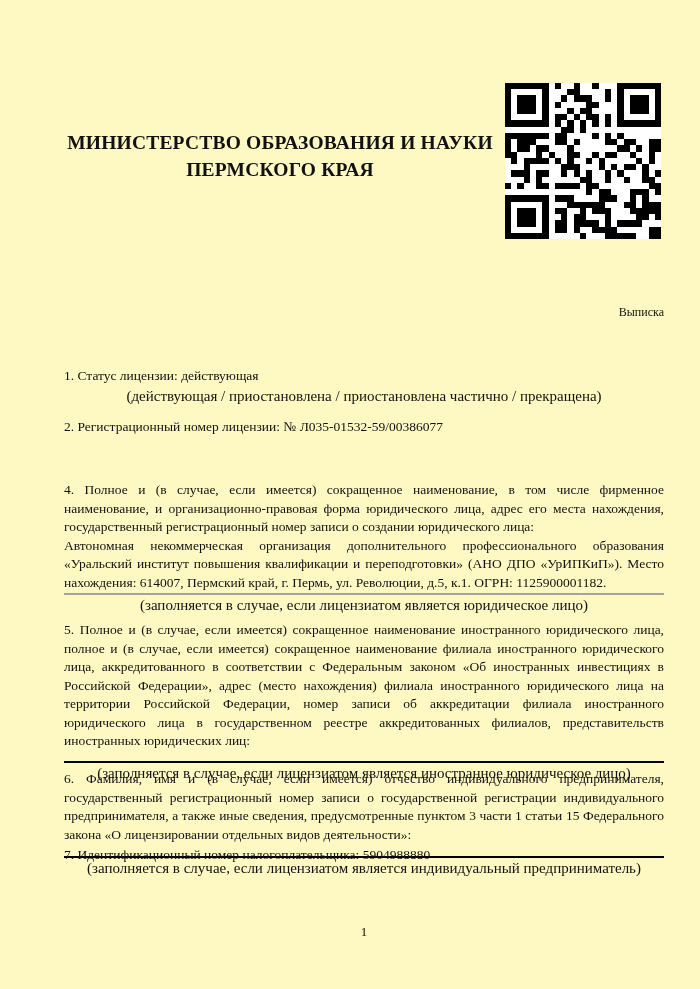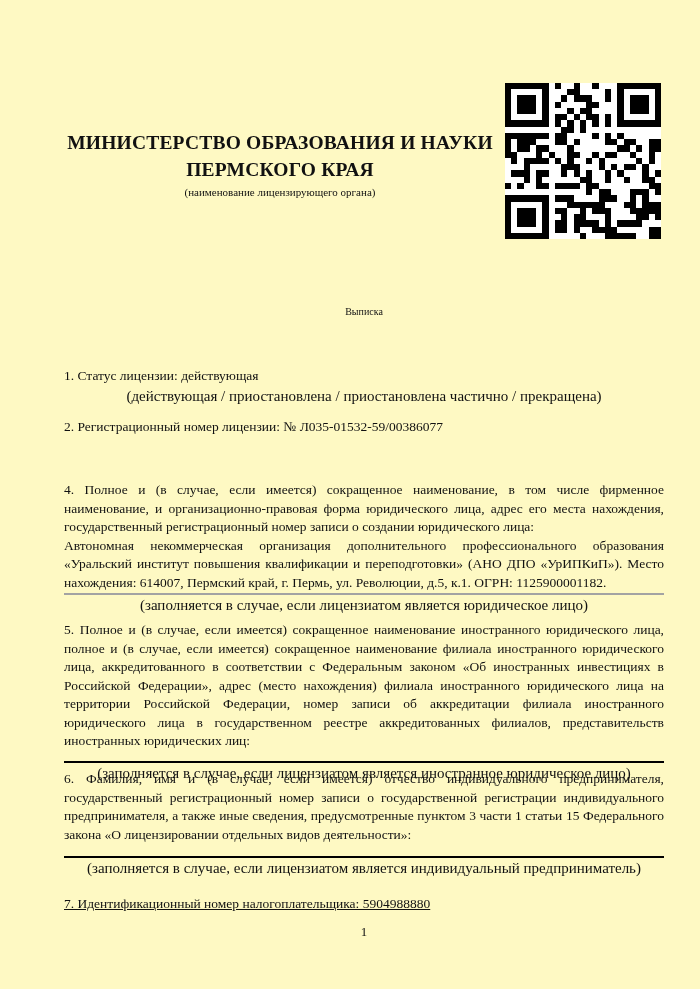--- a/index.html
+++ b/index.html
@@ -23,21 +23,21 @@
   .ministry .caption {
     font-size:11px; line-height:13px; margin-top:3px;
   }
   .qr-box {
     position:absolute; left:505px; top:83px; width:156px; height:156px;
   }
   .qr-box svg { display:block; width:156px; height:156px; }
   
   .doc-title {
     position:absolute; left:64px; top:302px; width:600px;
-    text-align:center; font-size:10px; line-height:20.5px;
+    text-align:right; font-size:12px; line-height:20.5px;
   }
   
   .item {
     position:absolute; left:64px; width:600px;
     font-size:13.5px; line-height:18.5px;
   }
   .item .para { text-align:justify; }
   .note {
     text-align:center; font-size:15px; line-height:14px; margin-top:3px;
   }
@@ -48,21 +48,21 @@
     border-bottom:2px solid #000; height:5px;
   }
   .item-1 { top:367px; }
   .item-2 { top:418px; }
   .item-3 { top:452px; }
   .item-4 { top:481px; }
   .item-5 { top:621px; }
   .item-5 .fill-line { margin-top:5px; }
   .item-6 { top:770px; }
   .item-6 .fill-line { margin-top:7px; }
-  .item-7 { top:895px;text-decoration:underline; }
+  .item-7 { top:846px; }
   .page-num {
     position:absolute; left:64px; top:924px; width:600px;
     text-align:center; font-size:13px;
   }
 </style>
 </head>
 <body>
 
 <div class="page">
 
@@ -371,21 +371,20 @@
           <rect x="20" y="24" width="1" height="1"></rect>
           <rect x="23" y="24" width="1" height="1"></rect>
           <rect x="24" y="24" width="1" height="1"></rect>
         </g>
       </svg>
   </div>
 
   <div class="ministry">
     <div class="name">МИНИСТЕРСТВО ОБРАЗОВАНИЯ И НАУКИ</div>
     <div class="name">ПЕРМСКОГО КРАЯ</div>
-    <div class="caption">(наименование лицензирующего органа)</div>
   </div>
 
   <div class="doc-title">
     <div>Выписка</div>
   </div>
 
   <div class="item item-1">
     <div>1. Статус лицензии: действующая</div>
     <div class="note">(действующая / приостановлена / приостановлена частично / прекращена)</div>
   </div>

